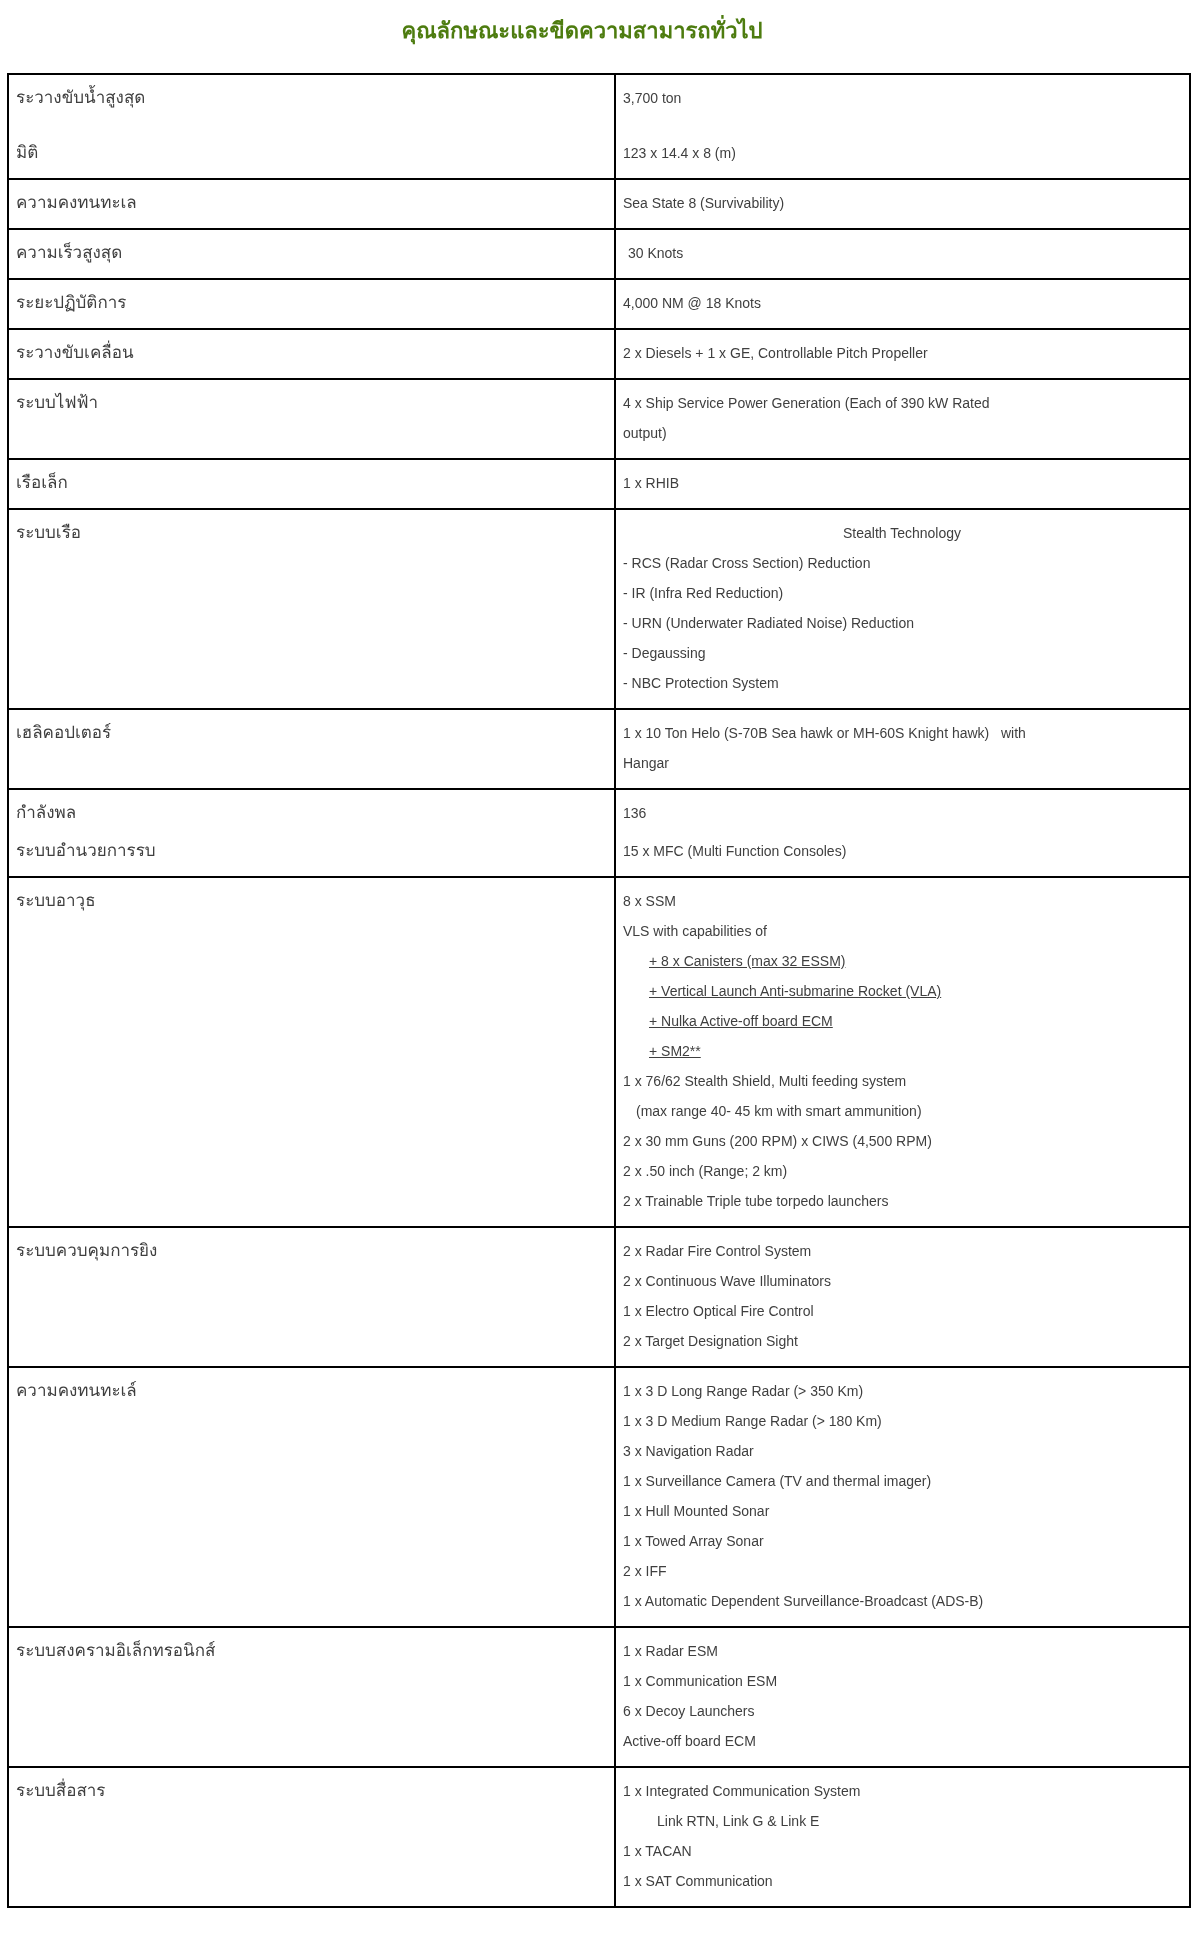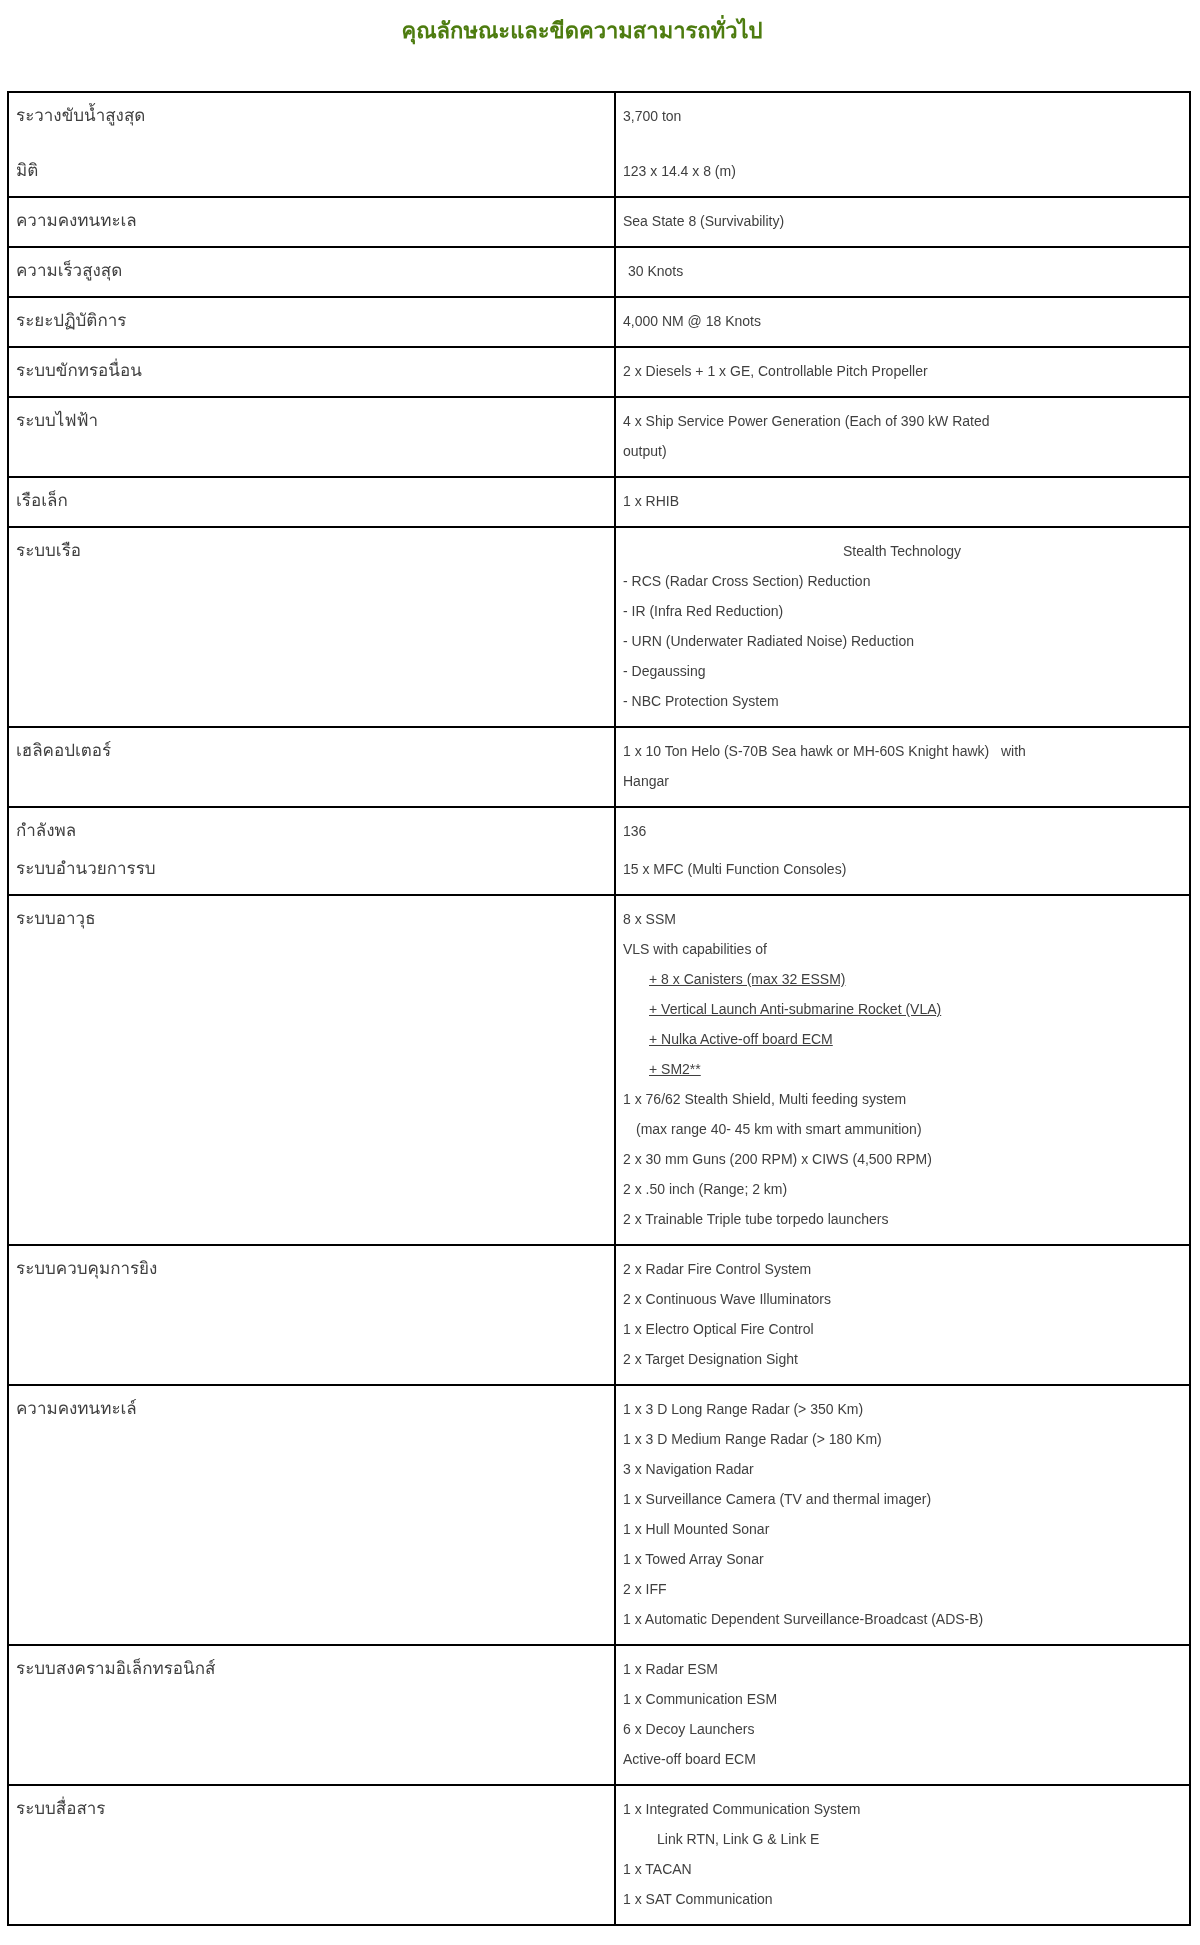--- a/index.html
+++ b/index.html
@@ -16,21 +16,21 @@
     color:#4d7c0f;
     font-weight:bold;
     font-size:22px;
     line-height:30px;
     margin:0;
   }
   table.spec{
     border-collapse:collapse;
     table-layout:fixed;
     width:1150px;
-    margin:45px 0 0 7px;
+    margin:27px 0 0 7px;
     padding-left:48px;
   }
   td{
     border:2px solid #000000;
     vertical-align:top;
     padding:8px 8px 10px 7px;
     font-size:14px;
   }
   td.l{width:590px;font-size:17px;}
   td.r{width:558px;}
@@ -89,21 +89,21 @@
         <td class="l">
           <p>ระยะปฏิบัติการ</p>
         </td>
         <td class="r">
           <p>4,000 NM @ 18 Knots</p>
         </td>
       </tr>
 
       <tr>
         <td class="l">
-          <p>ระบบขักทรอนื่อน</p>
+          <p>ระวางขับเคลื่อน</p>
         </td>
         <td class="r">
           <p>2 x Diesels + 1 x GE, Controllable Pitch Propeller</p>
         </td>
       </tr>
 
       <tr>
         <td class="l">
           <p>ระบบไฟฟ้า</p>
         </td>

